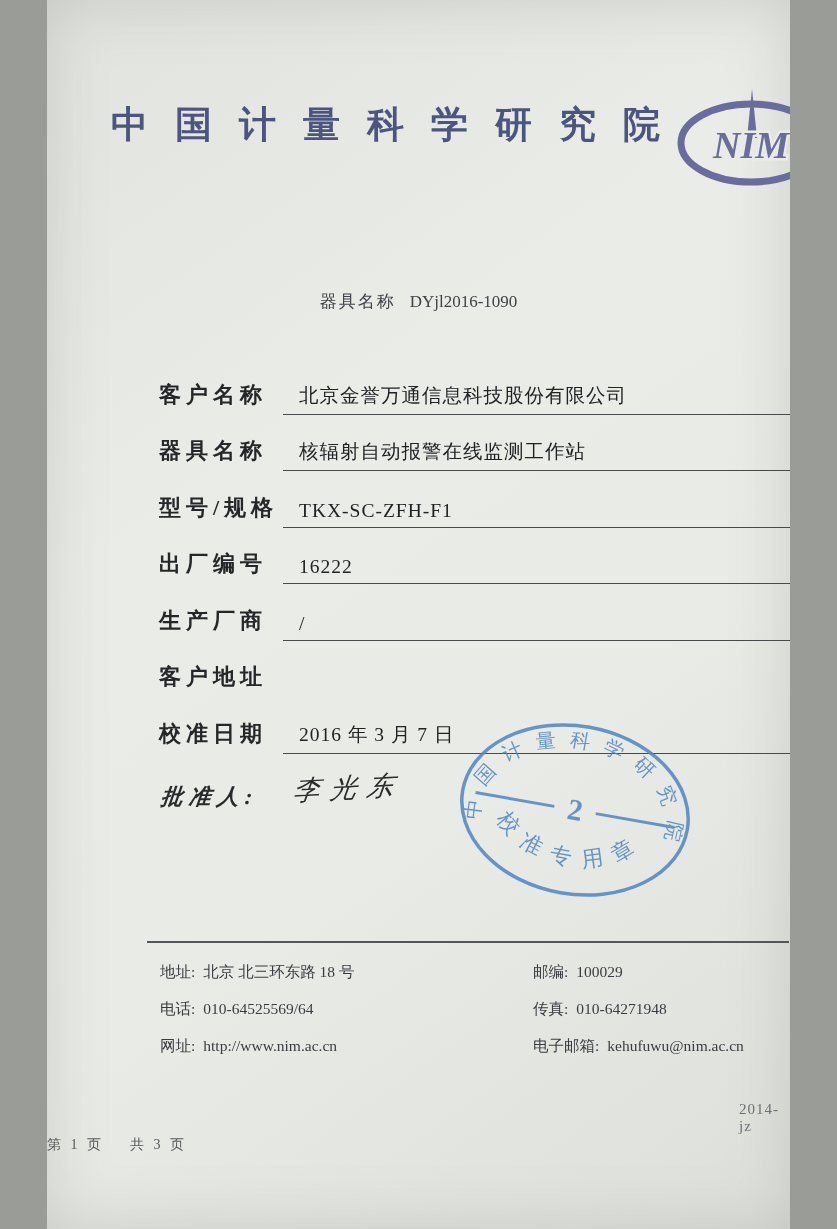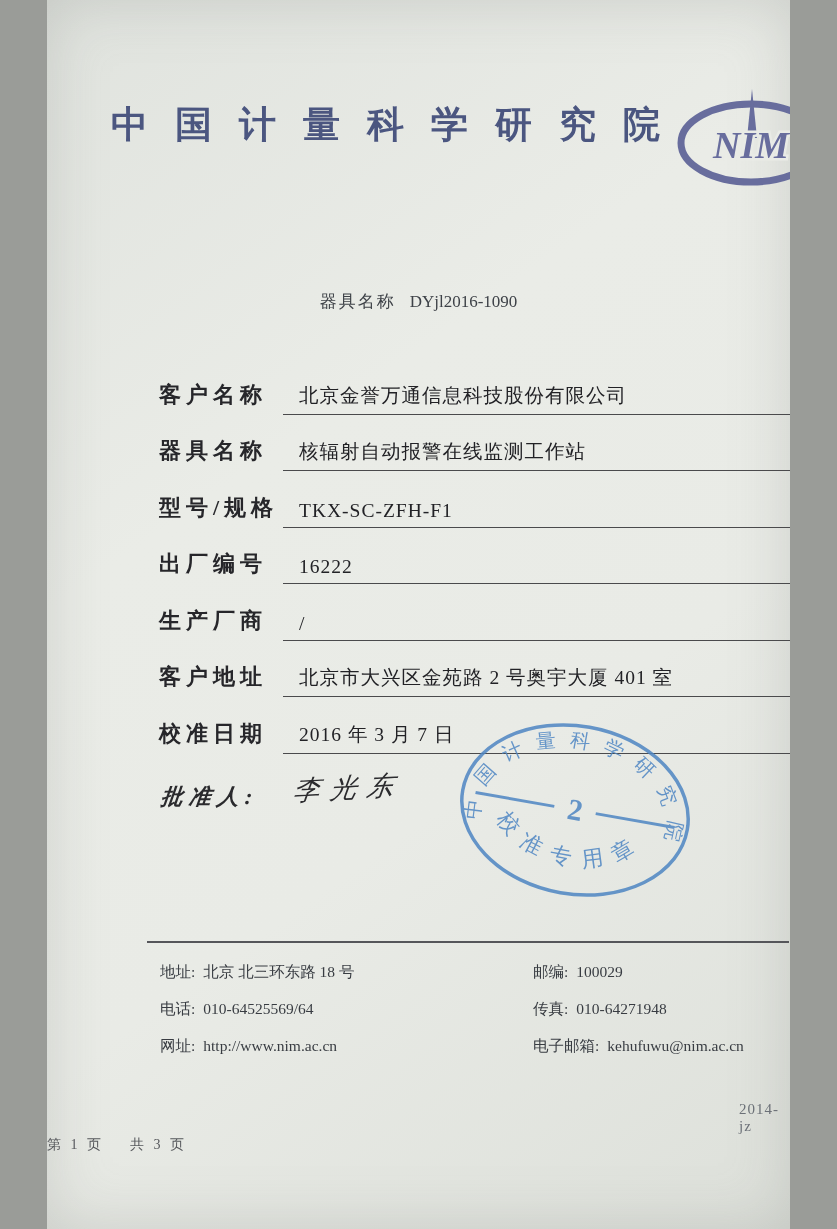--- a/index.html
+++ b/index.html
@@ -101,21 +101,20 @@
     <div class="frow">
       <div class="flabel">出厂编号</div>
       <div class="fvalue">16222</div>
     </div>
     <div class="frow">
       <div class="flabel">生产厂商</div>
       <div class="fvalue">/</div>
     </div>
     <div class="frow">
       <div class="flabel">客户地址</div>
-      <div class="fvalue">北京市大兴区金苑路 2 号奥宇大厦 401 室</div>
     </div>
     <div class="frow">
       <div class="flabel">校准日期</div>
       <div class="fvalue">2016 年 3 月 7 日</div>
     </div>
   </div>
 
   <div class="approval">
     <span class="ap-label">批准人:</span>
   </div>

